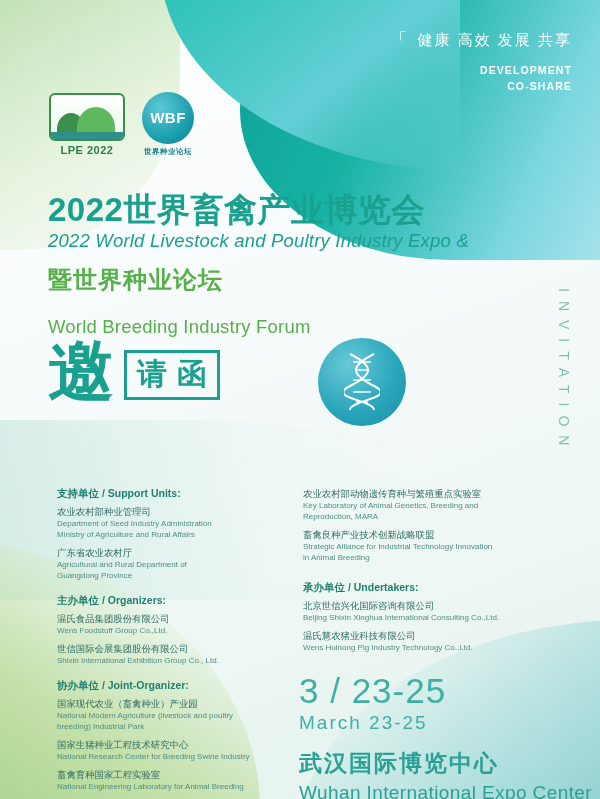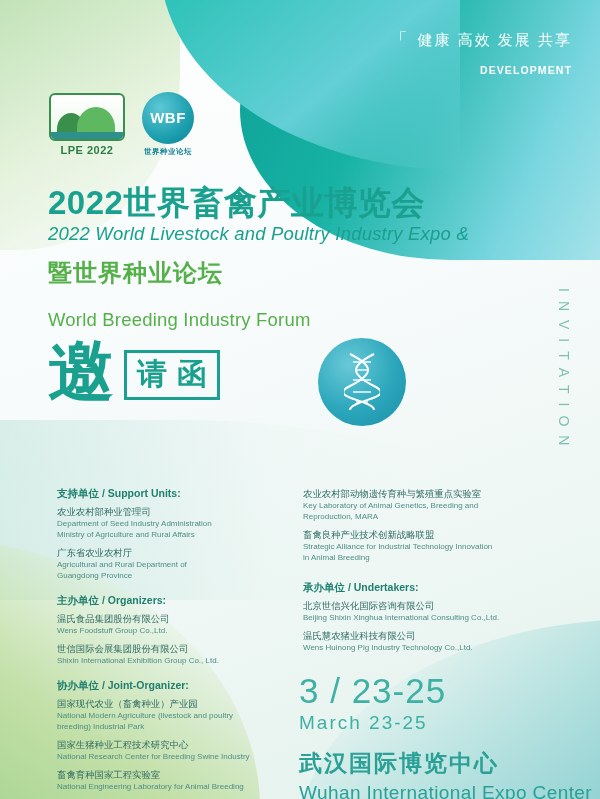--- a/index.html
+++ b/index.html
@@ -183,21 +183,21 @@
     font-size: 7.5px;
     color: #0d7f93;
     letter-spacing: 0.5px;
     margin-top: 3px;
     font-weight: 700;
   }
 
   
   .titles {
     position: absolute;
-    top: 183px;
+    top: 190px;
     left: 48px;
     z-index: 6;
   }
   .title-cn-main {
     font-size: 33px;
     font-weight: 700;
     color: #1aa08f;
     letter-spacing: 0.5px;
     line-height: 40px;
   }
@@ -366,20 +366,21 @@
   <div class="bg-bottom-left"></div>
   <div class="bg-bottom-right"></div>
 
   <div class="header-slogan">
     <div class="slogan-cn">
       <span class="slogan-bracket">「</span>
       <span>健康  高效  发展  共享</span>
     </div>
     <div class="slogan-en">
       <div>DEVELOPMENT</div>
+      <div>CO-SHARE</div>
     </div>
   </div>
 
   <div class="logos">
     <div class="logo-lpe">
       <div class="mark">
         <div class="hill"></div>
         <div class="hill2"></div>
         <div class="water"></div>
       </div>

